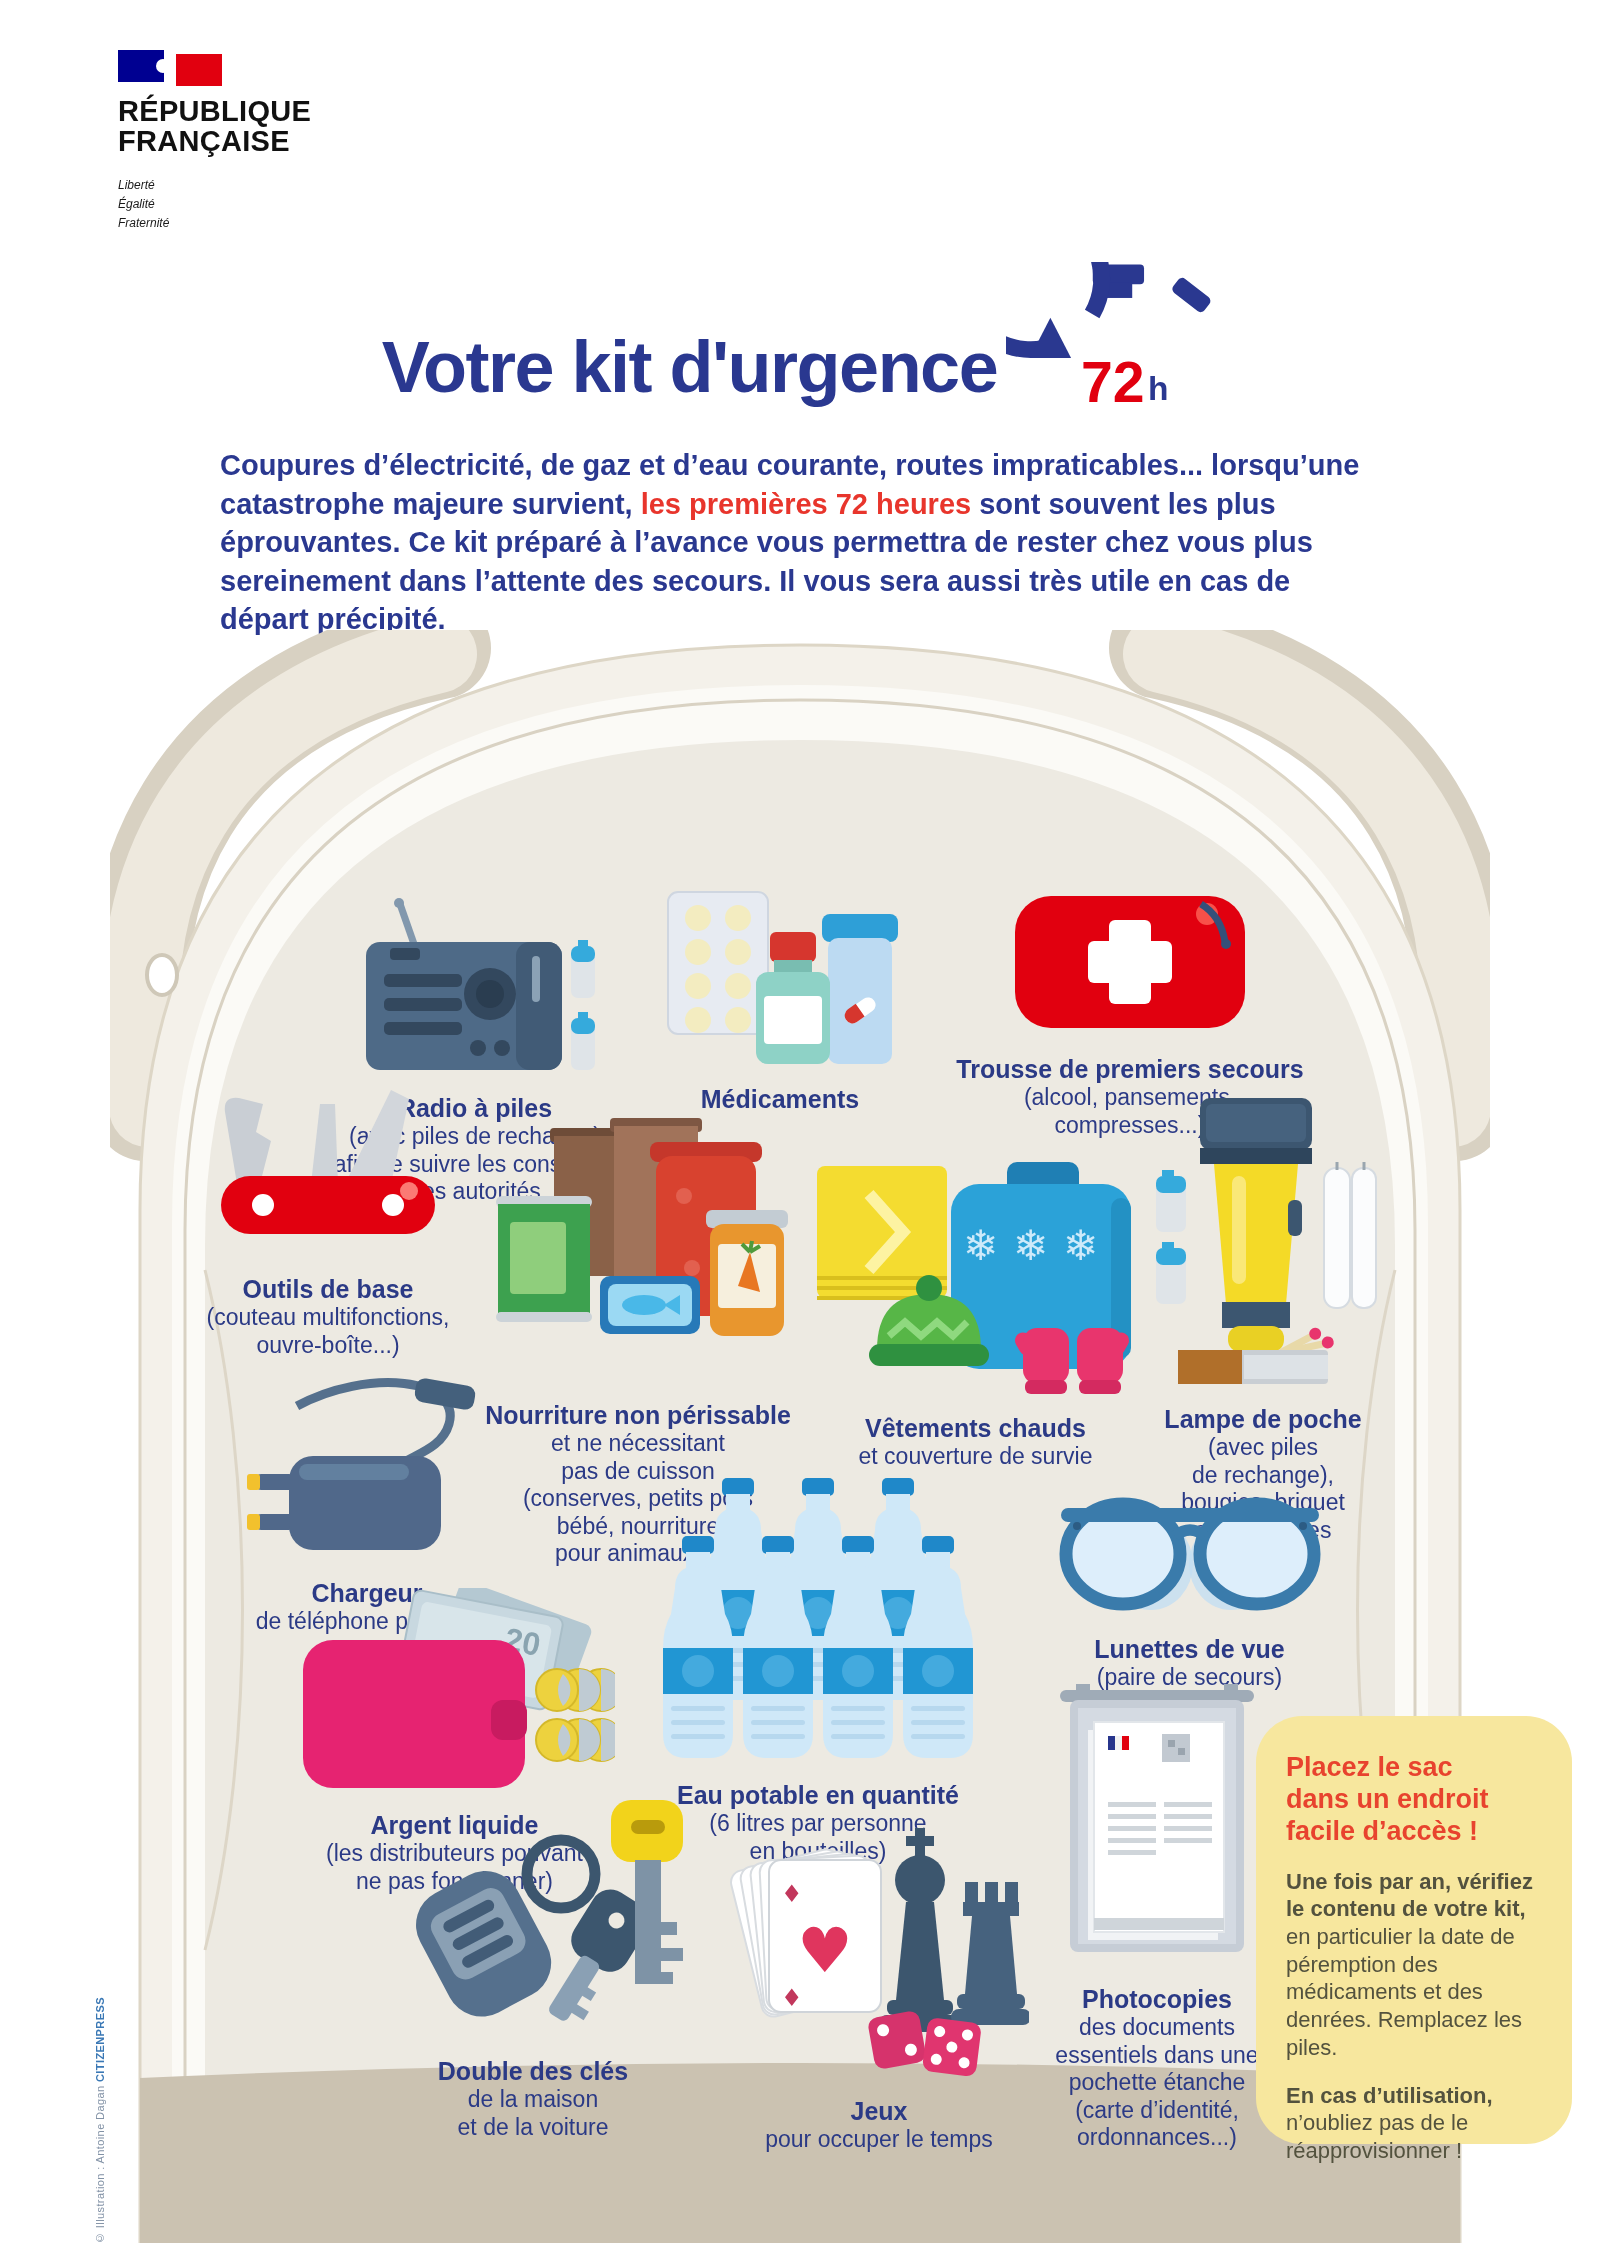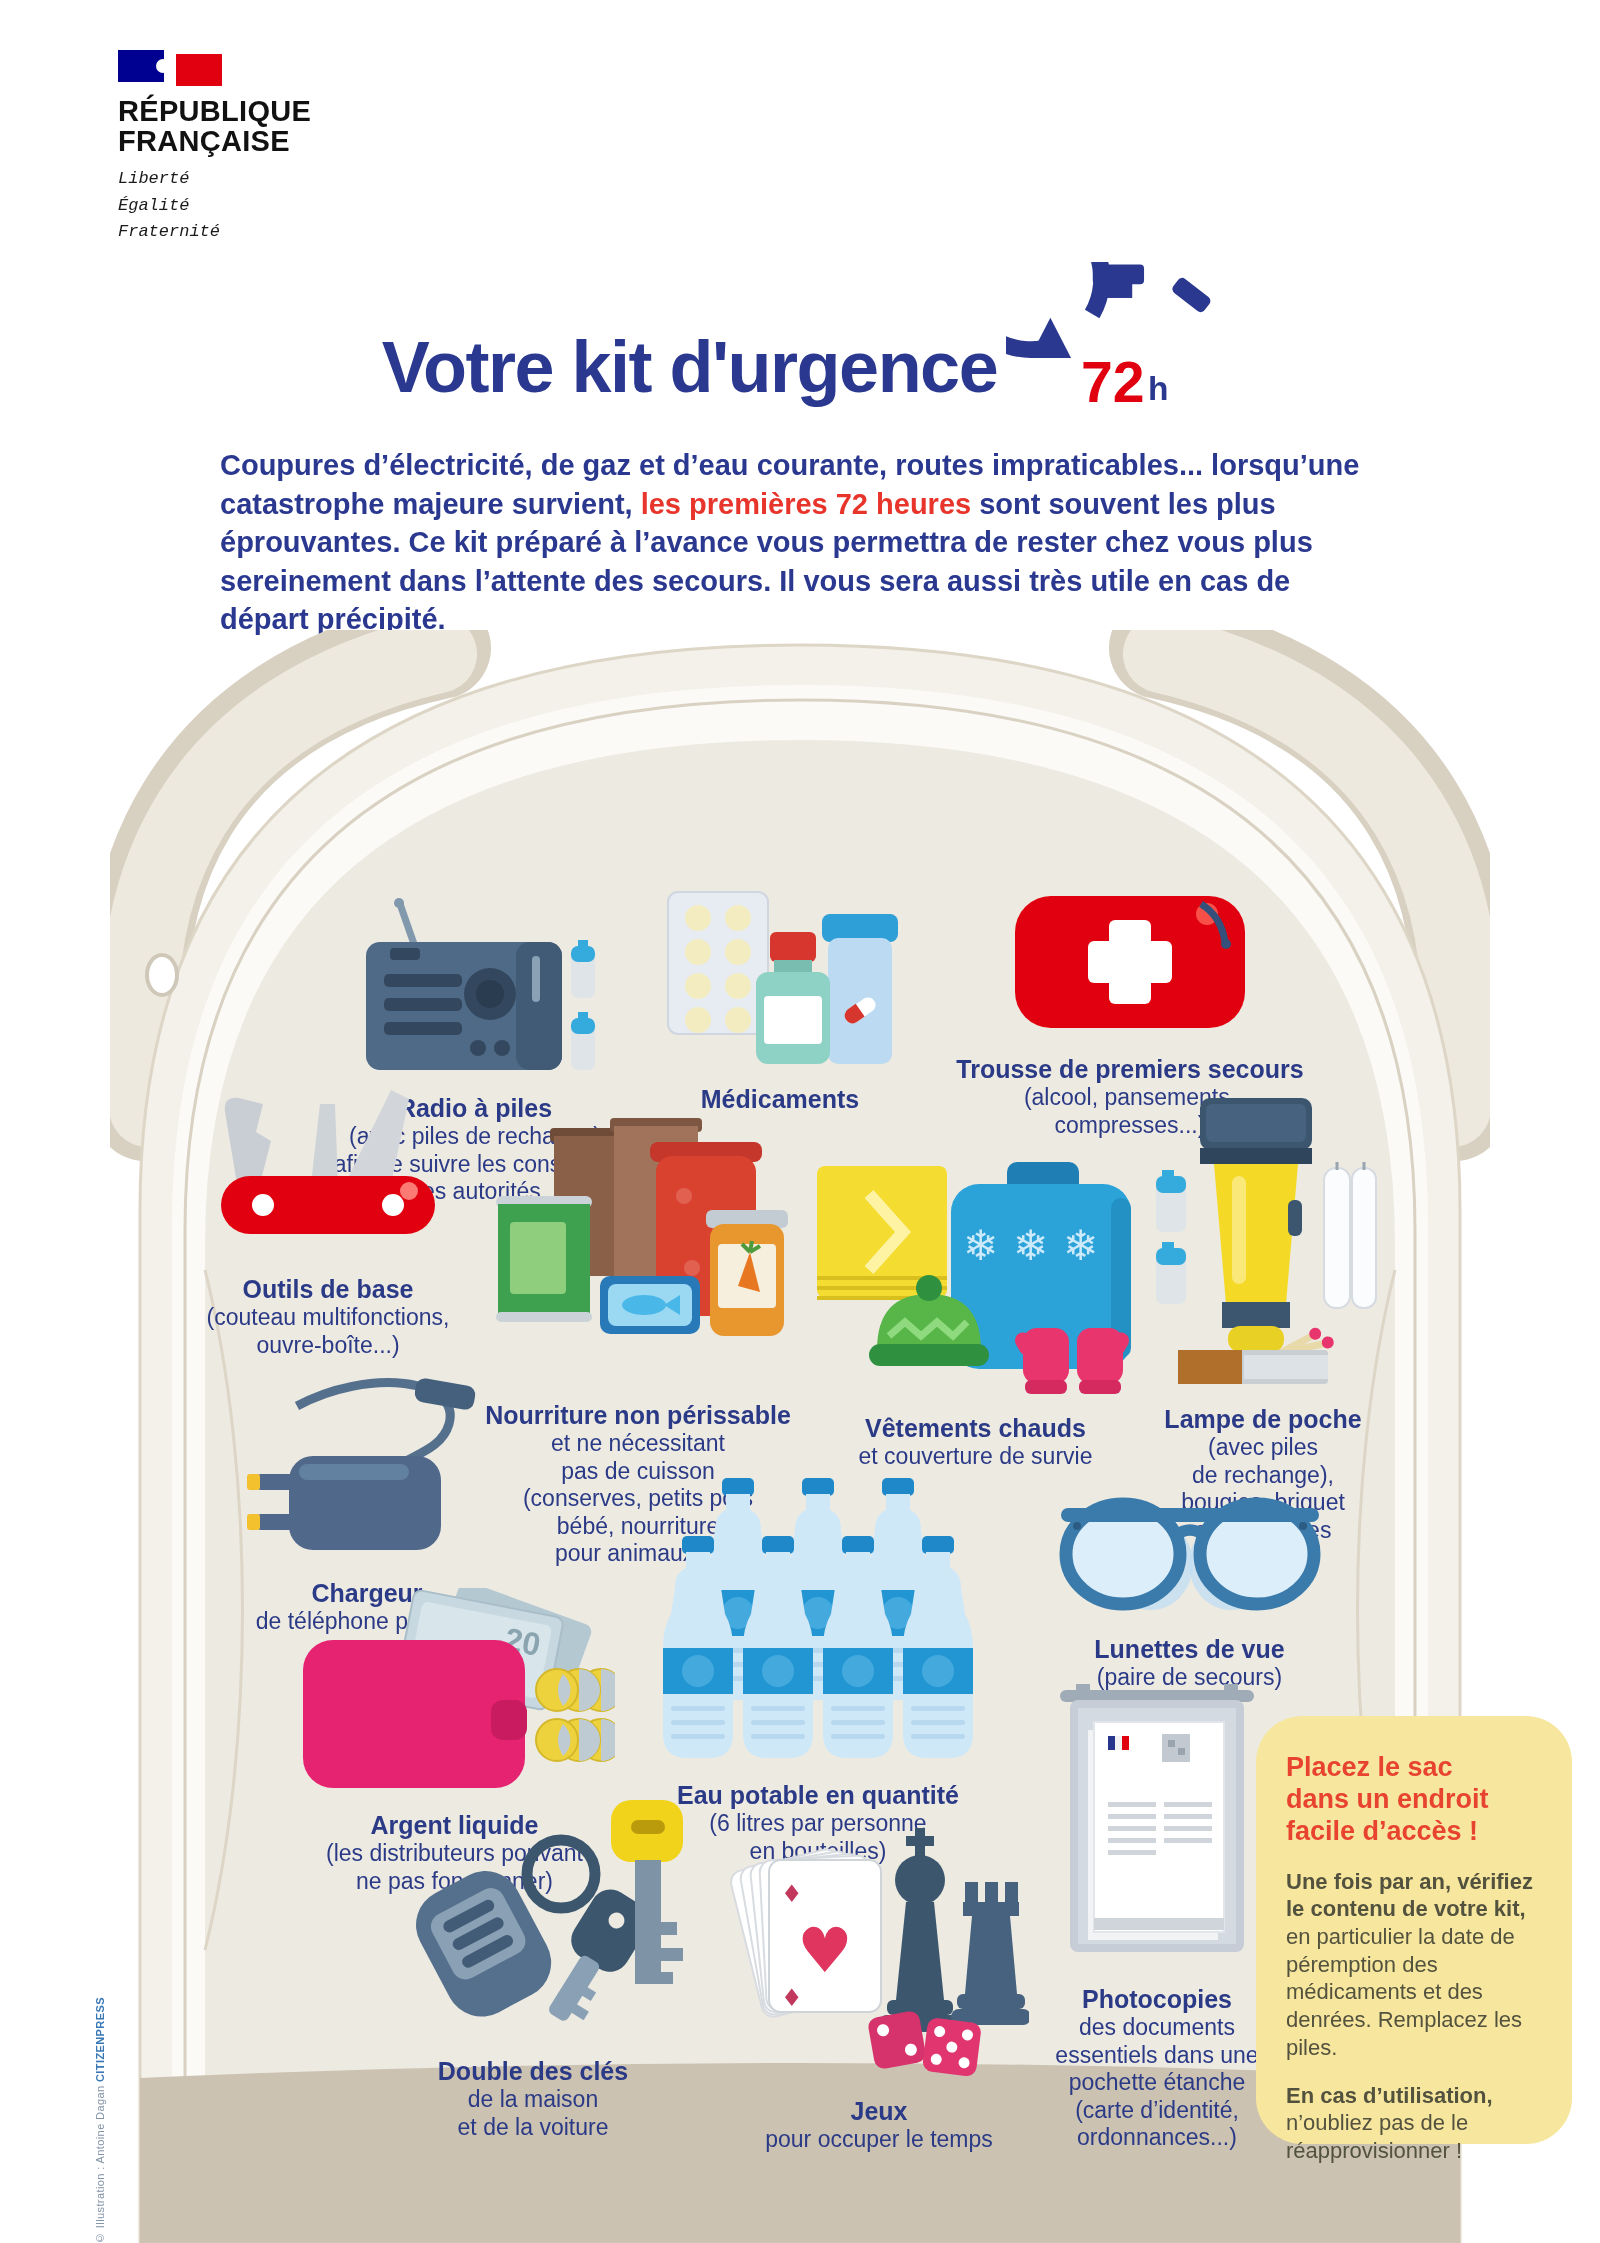--- a/index.html
+++ b/index.html
@@ -6,21 +6,21 @@
   body{width:1600px;height:2243px;position:relative;font-family:"Liberation Sans",sans-serif;}
   .page{position:absolute;left:0;top:0;width:1600px;height:2243px;overflow:hidden;background:#ffffff;padding-left:16px;}
 
   
   .gov{position:absolute;left:118px;top:50px;}
   .flag{display:flex;align-items:flex-start;}
   .flag .b{width:46px;height:32px;background:#000091;display:block;position:relative;}
   .flag .b:after{content:"";position:absolute;right:-6px;top:9px;width:14px;height:14px;background:#fff;border-radius:50%;}
   .flag .r{width:46px;height:32px;background:#e1000f;display:block;margin-left:12px;margin-top:4px;}
   .gov-name{font-size:29px;font-weight:800;color:#111;line-height:1.04;letter-spacing:.3px;margin-top:10px;white-space:pre-line;}
-  .motto{font-family:Liberation Mono, monospace;font-style:italic;font-size:17px;color:#1a1a1a;line-height:1.55;margin-top:10px;white-space:pre-line;}
+  .motto{font-family:Liberation Sans, sans-serif;font-style:italic;font-size:12px;color:#1a1a1a;line-height:1.55;margin-top:20px;white-space:pre-line;}
 
   
   .title-row{position:absolute;left:0;top:262px;width:1600px;display:flex;justify-content:center;align-items:flex-start;gap:9px;}
   .title-row h1{font-size:72px;font-weight:800;color:#2a3890;margin:64px 0 0 0;letter-spacing:-1.5px;}
   .intro{position:absolute;left:220px;top:446px;width:1160px;text-align:left;font-size:29px;font-weight:700;color:#2a3890;line-height:1.33;margin:0;}
   .intro .red{color:#e8352c;}
 
   
   .backpack{position:absolute;left:110px;top:630px;width:1380px;height:1613px;}
   .item{position:absolute;text-align:center;}

